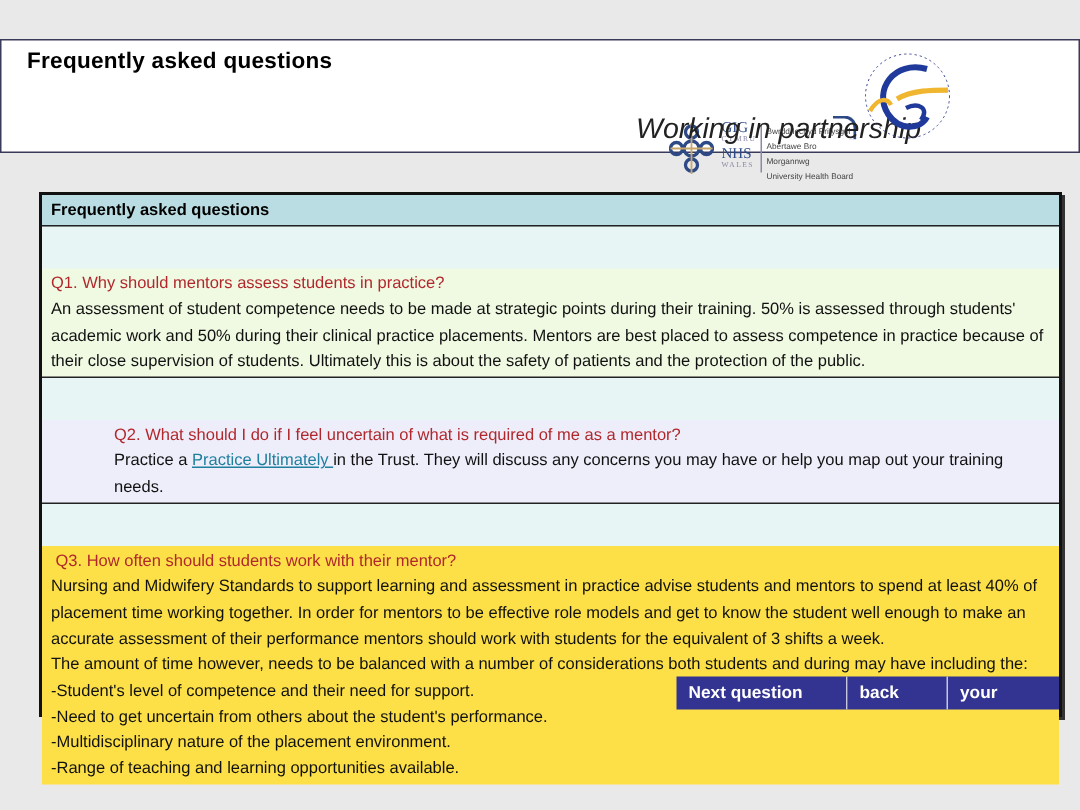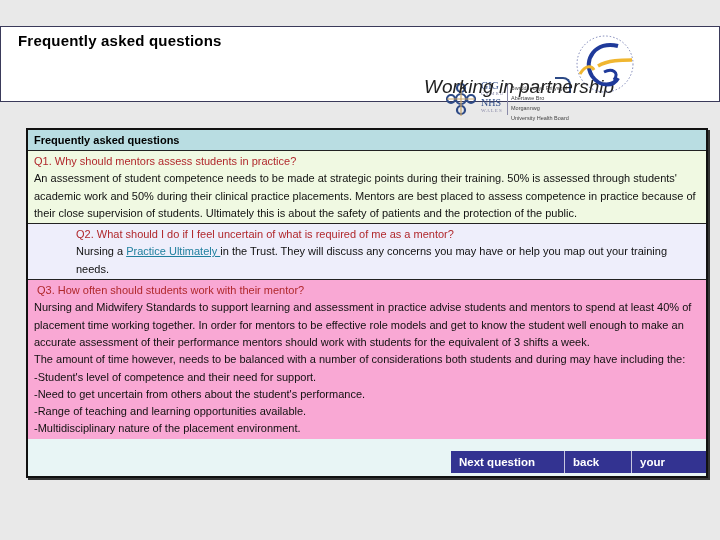--- a/index.html
+++ b/index.html
@@ -30,24 +30,24 @@
     .uni-logo { position: absolute; left: 573px; top: 3px; width: 62px; height: 68px; }
     .panel {
       position: absolute; left: 26px; top: 128px; width: 682px; height: 350px;
       border: 2px solid #111; box-sizing: border-box; background: #e8f5f5;
       box-shadow: 2px 2px 0 #333;
     }
     .panel-head {
       height: 20px; background: #b9dde2; border-bottom: 1px solid #222;
       font-size: 11px; font-weight: bold; padding-left: 6px; line-height: 20px;
     }
-    .q-block { font-size: 11px; line-height: 17.3px; color: #111; padding: 2px 6px 1px 6px; }
+    .q-block { font-size: 11px; line-height: 17.3px; color: #111; padding: 2px 6px 1px 6px; margin-top: 28px; }
     .q1 { background: #f0f9e2; border-bottom: 1px solid #222; }
     .q2 { background: #eeeefb; border-bottom: 1px solid #222; padding-left: 48px; }
-    .q3 { background: #f9a8d4; padding-left: 6px; }
+    .q3 { background: #fde047; padding-left: 6px; }
     .q-title { color: #b0282c; display: block; }
     .q3 .q-title { padding-left: 3px; }
     .link { color: #1f7f9e; text-decoration: underline; }
     .nav {
       position: absolute; left: 423px; top: 321px; height: 20px; display: flex;
     }
     .nav-btn {
       background: #333391; color: #fff; font-weight: bold; font-size: 11.5px;
       height: 22px; line-height: 22px; padding-left: 8px; box-sizing: border-box;
       border-right: 1px solid #c7c7e0; cursor: pointer;
@@ -104,31 +104,31 @@
 <div class="panel">
   <div class="panel-head">Frequently asked questions</div>
 
   <div class="q-block q1">
     <span class="q-title">Q1. Why should mentors assess students in practice?</span>
     <span>An assessment of student competence needs to be made at strategic points during their training. 50% is assessed through students' academic work and 50% during their clinical practice placements. Mentors are best placed to assess competence in practice because of their close supervision of students. Ultimately this is about the safety of patients and the protection of the public.</span>
   </div>
 
   <div class="q-block q2">
     <span class="q-title">Q2. What should I do if I feel uncertain of what is required of me as a mentor?</span>
-    <span>Nursing a </span><a class="link">Practice Ultimately </a><span>in the Trust. They will discuss any concerns you may have or help you map out your training needs.</span>
+    <span>Practice a </span><a class="link">Practice Ultimately </a><span>in the Trust. They will discuss any concerns you may have or help you map out your training needs.</span>
   </div>
 
   <div class="q-block q3">
     <span class="q-title">Q3. How often should students work with their mentor?</span>
     <div>Nursing and Midwifery Standards to support learning and assessment in practice advise students and mentors to spend at least 40% of placement time working together. In order for mentors to be effective role models and get to know the student well enough to make an accurate assessment of their performance mentors should work with students for the equivalent of 3 shifts a week.</div>
     <div>The amount of time however, needs to be balanced with a number of considerations both students and during may have including the:</div>
     <div>-Student's level of competence and their need for support.</div>
     <div>-Need to get uncertain from others about the student's performance.</div>
+    <div>-Multidisciplinary nature of the placement environment.</div>
     <div>-Range of teaching and learning opportunities available.</div>
-    <div>-Multidisciplinary nature of the placement environment.</div>
   </div>
 
   <div class="nav">
     <div class="nav-btn next">Next question</div>
     <div class="nav-btn back">back</div>
     <div class="nav-btn home">your</div>
   </div>
 </div>
 
 </body></html>

